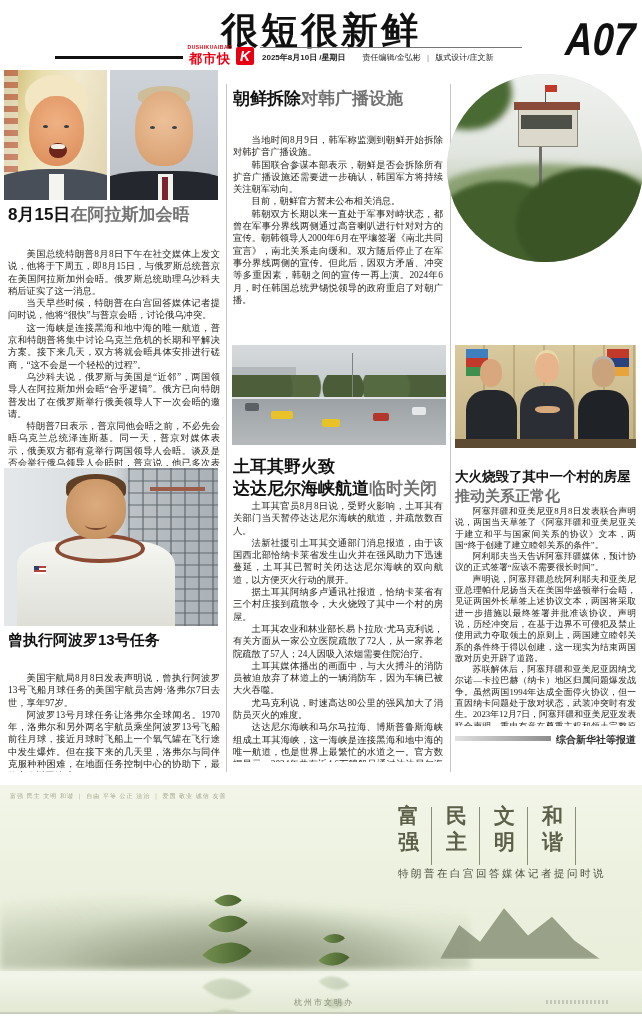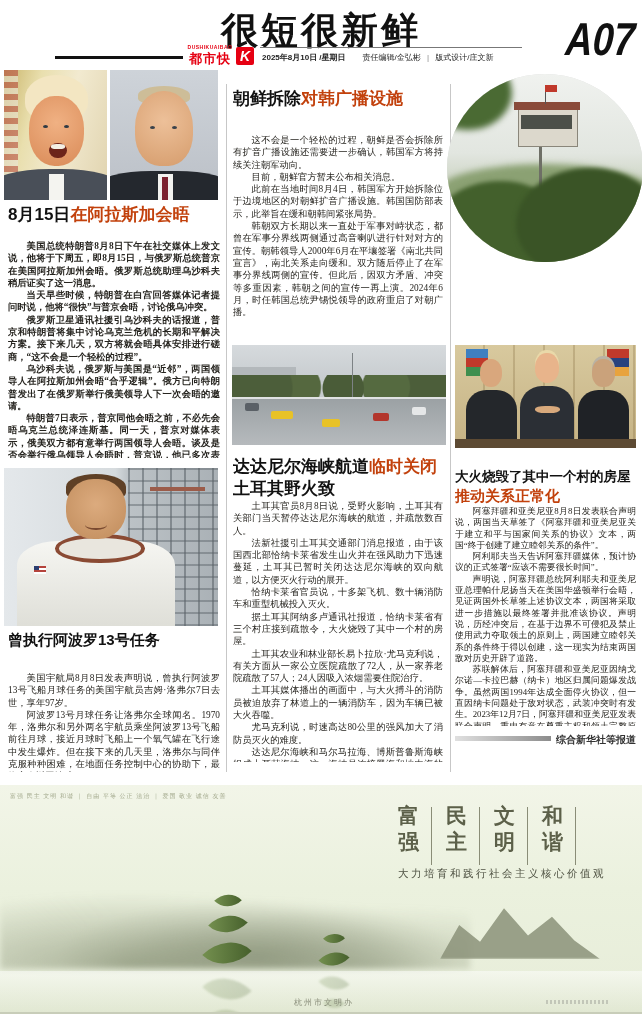--- a/index.html
+++ b/index.html
@@ -15,21 +15,21 @@
   .mh-cn{display:block;font-size:13px;font-weight:900;color:#e60012;letter-spacing:1px;}
   .mh-logo{left:236px;top:47px;width:18px;height:18px;background:#e60012;border-radius:2px;color:#fff;
            font-weight:900;font-style:italic;font-size:14px;text-align:center;line-height:18px;}
   .mh-line-thin{left:260px;top:47px;width:262px;height:1px;background:#777;}
   .mh-date{left:262px;top:52px;font-size:8px;color:#222;white-space:nowrap;}
   .mh-date b{font-weight:700;}
   .mh-sep{color:#888;padding:0 4px;}
   
   .vline{width:1px;background:#c7c7c7;}
   .headline{font-weight:900;line-height:1.32;color:#111;white-space:nowrap;overflow:hidden;}
-  .acc{color:#c2410c;}
+  .acc{color:#737373;}
   .body{font-family:"Liberation Serif","DejaVu Serif",serif;font-size:9.3px;line-height:12.3px;
         text-align:justify;color:#26241f;overflow:hidden;}
   .body p{margin:0;text-indent:2em;}
   .attr{font-size:10px;font-weight:700;color:#333;white-space:nowrap;}
   .attr .bar{display:inline-block;vertical-align:2px;width:96px;height:5px;margin-right:5px;
              background:linear-gradient(90deg,#e0e0e0,#8c8c8c);}
   
   .ph{overflow:hidden;background:#ddd;}
   .ph > div{position:absolute;}
   
@@ -165,24 +165,24 @@
     <div class="putin-face"></div>
     <div class="eye" style="left:37%;top:43%;"></div>
     <div class="eye" style="left:57%;top:43%;"></div>
     <div class="putin-suit"></div>
     <div class="putin-shirt"></div>
     <div class="putin-tie"></div>
   </div>
   <div class="abs headline" style="left:8px;top:204px;width:212px;font-size:17px;">
     <div><span>8月15日</span><span class="acc">在阿拉斯加会晤</span></div>
   </div>
-  <div class="abs body" style="left:8px;top:240px;width:212px;height:218px;font-weight:bold;">
+  <div class="abs body" style="left:8px;top:248px;width:212px;height:218px;">
       <p>美国总统特朗普8月8日下午在社交媒体上发文说，他将于下周五，即8月15日，与俄罗斯总统普京在美国阿拉斯加州会晤。俄罗斯总统助理乌沙科夫稍后证实了这一消息。</p>
       <p>当天早些时候，特朗普在白宫回答媒体记者提问时说，他将“很快”与普京会晤，讨论俄乌冲突。</p>
-      <p>俄罗斯卫星通讯社援引乌沙科夫的话报道，普京和特朗普将集中讨论乌克兰危机的长期和平解决方案。接下来几天，双方将就会晤具体安排进行磋商，“这不会是一个轻松的过程”。</p>
+      <p>这一海峡是连接黑海和地中海的唯一航道，普京和特朗普将集中讨论乌克兰危机的长期和平解决方案。接下来几天，双方将就会晤具体安排进行磋商，“这不会是一个轻松的过程”。</p>
       <p>乌沙科夫说，俄罗斯与美国是“近邻”，两国领导人在阿拉斯加州会晤“合乎逻辑”。俄方已向特朗普发出了在俄罗斯举行俄美领导人下一次会晤的邀请。</p>
       <p>特朗普7日表示，普京同他会晤之前，不必先会晤乌克兰总统泽连斯基。同一天，普京对媒体表示，俄美双方都有意举行两国领导人会晤。谈及是否会举行俄乌领导人会晤时，普京说，他已多次表示总体上不反对，但“距离创造出那些（俄乌总统会晤）条件还差得远”。</p>
     </div>
 
   <div class="abs ph" style="left:4px;top:468px;width:214px;height:158px;">
     <div class="as-bg"></div>
     <div class="as-tower"></div>
     <div class="as-red"></div>
     <div class="as-suit"></div>
     <div class="as-ring"></div>
@@ -196,23 +196,23 @@
   </div>
   <div class="abs body" style="left:8px;top:672px;width:212px;height:100px;">
       <p>美国宇航局8月8日发表声明说，曾执行阿波罗13号飞船月球任务的美国宇航员吉姆·洛弗尔7日去世，享年97岁。</p>
       <p>阿波罗13号月球任务让洛弗尔全球闻名。1970年，洛弗尔和另外两名宇航员乘坐阿波罗13号飞船前往月球，接近月球时飞船上一个氧气罐在飞行途中发生爆炸。但在接下来的几天里，洛弗尔与同伴克服种种困难，在地面任务控制中心的协助下，最终安全返回地球。</p>
     </div>
 
   <div class="abs headline" style="left:233px;top:88px;width:215px;font-size:17px;">
     <div><span>朝鲜拆除</span><span class="acc">对韩广播设施</span></div>
   </div>
   <div class="abs body" style="left:233px;top:134px;width:210px;height:200px;">
-      <p>这不会是一个轻松的过程，朝鲜是否会拆除所有扩音广播设施还需要进一步确认，韩国军方将持续关注朝军动向。</p>
+      <p>当地时间8月9日，韩军称监测到朝鲜开始拆除对韩扩音广播设施。</p>
+      <p>韩国联合参谋本部表示，朝鲜是否会拆除所有扩音广播设施还需要进一步确认，韩国军方将持续关注朝军动向。</p>
       <p>目前，朝鲜官方暂未公布相关消息。</p>
-      <p>此前在当地时间8月4日，韩国军方开始拆除位于边境地区的对朝鲜扩音广播设施。韩国国防部表示，此举旨在缓和朝韩间紧张局势。</p>
       <p>韩朝双方长期以来一直处于军事对峙状态，都曾在军事分界线两侧通过高音喇叭进行针对对方的宣传。朝韩领导人2000年6月在平壤签署《南北共同宣言》，南北关系走向缓和。双方随后停止了在军事分界线两侧的宣传。但此后，因双方矛盾、冲突等多重因素，韩朝之间的宣传一再上演。2024年6月，时任韩国总统尹锡悦领导的政府重启了对朝广播。</p>
     </div>
 
   <div class="abs ph gp" style="left:447px;top:74px;width:196px;height:188px;">
     <div class="gp-sky"></div>
     <div class="gp-treeline"></div>
     <div class="gp-leg"></div>
     <div class="gp-cabin"></div>
     <div class="gp-win"></div>
     <div class="gp-roof"></div>
@@ -230,27 +230,26 @@
     <div class="st-road"></div>
     <div class="st-curb"></div>
     <div class="st-pole"></div>
     <div class="car" style="left:18%;bottom:26%;width:22px;background:#e8c227;"></div>
     <div class="car" style="left:42%;bottom:18%;width:18px;background:#e8c227;"></div>
     <div class="car" style="left:66%;bottom:24%;width:16px;background:#b3362c;"></div>
     <div class="car" style="left:6%;bottom:34%;width:14px;background:#5a6066;"></div>
     <div class="car" style="left:84%;bottom:30%;width:14px;background:#e5e7e8;"></div>
   </div>
   <div class="abs headline" style="left:233px;top:456px;width:215px;font-size:17px;">
+    <div>土耳其野火致</div>
     <div><span>达达尼尔海峡航道</span><span class="acc">临时关闭</span></div>
-    <div>土耳其野火致</div>
   </div>
   <div class="abs body" style="left:233px;top:500px;width:210px;height:262px;">
       <p>土耳其官员8月8日说，受野火影响，土耳其有关部门当天暂停达达尼尔海峡的航道，并疏散数百人。</p>
       <p>法新社援引土耳其交通部门消息报道，由于该国西北部恰纳卡莱省发生山火并在强风助力下迅速蔓延，土耳其已暂时关闭达达尼尔海峡的双向航道，以方便灭火行动的展开。</p>
-      <p>恰纳卡莱省官员说，十多架飞机、数十辆消防车和重型机械投入灭火。</p>
       <p>据土耳其阿纳多卢通讯社报道，恰纳卡莱省有三个村庄接到疏散令，大火烧毁了其中一个村的房屋。</p>
       <p>土耳其农业和林业部长易卜拉欣·尤马克利说，有关方面从一家公立医院疏散了72人，从一家养老院疏散了57人；24人因吸入浓烟需要住院治疗。</p>
       <p>土耳其媒体播出的画面中，与大火搏斗的消防员被迫放弃了林道上的一辆消防车，因为车辆已被大火吞噬。</p>
       <p>尤马克利说，时速高达80公里的强风加大了消防员灭火的难度。</p>
       <p>达达尼尔海峡和马尔马拉海、博斯普鲁斯海峡组成土耳其海峡，这一海峡是连接黑海和地中海的唯一航道，也是世界上最繁忙的水道之一。官方数据显示，2024年共有近4.6万艘船只通过达达尼尔海峡。</p>
     </div>
 
   <div class="abs ph" style="left:455px;top:345px;width:181px;height:103px;">
     <div class="ce-wall"></div>
     <div class="ce-panel"></div>
@@ -333,19 +332,19 @@
         <div class="wline"></div>
       </div>
       <div class="wcol">
         <div class="wchars">
             <span>和</span>
             <span>谐</span>
           </div>
         <div class="wline"></div>
       </div>
     </div>
-    <div class="abs psa-slogan">大力培育和践行社会主义核心价值观</div>
+    <div class="abs psa-slogan">特朗普在白宫回答媒体记者提问时说</div>
     <div class="abs psa-credit">杭州市文明办</div>
     <div class="abs fineprint"></div>
   </div>
   <div class="abs psa-bottom"></div>
 
 </div>
 
 </body></html>

